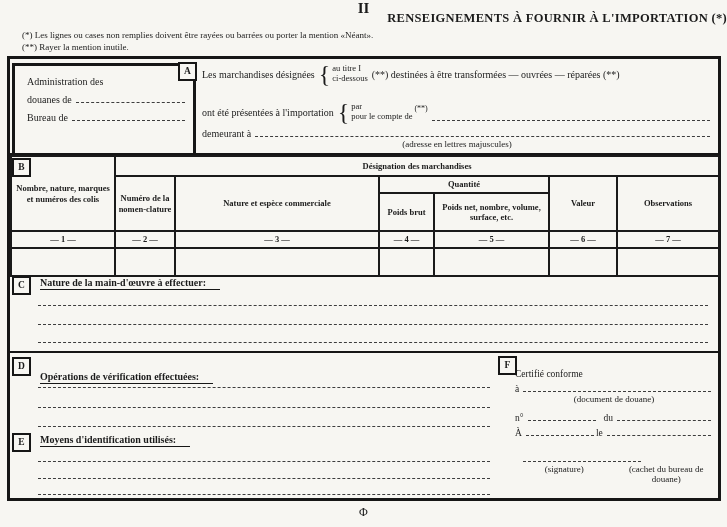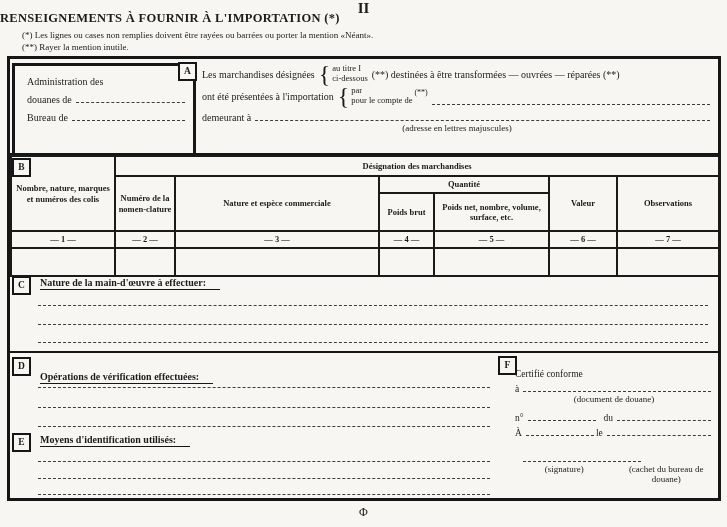--- a/index.html
+++ b/index.html
@@ -3,21 +3,21 @@
 <meta charset="utf-8">
 <style>
   html,body{margin:0;padding:0;background:#e8e6e0;}
   .page{
     position:relative;width:727px;height:527px;margin:0 auto;
     background:#f7f6f2;color:#1b1b1b;
     font-family:"Liberation Serif","DejaVu Serif",serif;
     font-size:10px;overflow:hidden;
   }
   .part-number{position:absolute;top:0;left:0;right:0;text-align:center;font-weight:700;font-size:15px;}
-  .doc-title{position:absolute;top:11px;left:0;right:0;text-align:left;font-weight:700;font-size:12.5px;letter-spacing:.3px;}
+  .doc-title{position:absolute;top:11px;left:0;right:0;text-align:right;font-weight:700;font-size:12.5px;letter-spacing:.3px;}
   .footnotes{position:absolute;top:30px;left:22px;right:10px;font-size:9px;line-height:1.3;}
   
   .form{position:absolute;left:7px;top:56px;width:708px;height:439px;border:3px solid #161616;}
   .band-top{position:absolute;left:0;top:0;width:100%;height:94px;border-bottom:2px solid #161616;}
   .band-c{position:absolute;left:0;top:213px;width:100%;height:79px;border-bottom:2px solid #161616;}
   .band-bottom{position:absolute;left:0;top:294px;width:100%;height:145px;}
   .label-box{
     position:absolute;width:15px;height:15px;border:2px solid #161616;background:#f7f6f2;
     font-weight:700;font-size:9.5px;line-height:15px;text-align:center;z-index:4;
   }
@@ -26,21 +26,21 @@
   .admin-row{display:flex;align-items:baseline;margin-top:7px;white-space:nowrap;}
   .admin-row:first-child{margin-top:2px;}
   
   .dots{flex:1;height:1px;border-bottom:1px dashed #3d3d3d;align-self:flex-end;margin:0 2px 2px 4px;min-width:10px;}
   .dots.abs{position:absolute;margin:0;}
   
   .a-content{position:absolute;left:192px;top:4px;right:6px;font-size:10px;}
   .a-row{display:flex;align-items:center;}
   .brace{font-size:24px;font-weight:400;line-height:22px;margin:0 2px 0 4px;}
   .stack{display:inline-flex;flex-direction:column;font-size:8.5px;line-height:1.15;}
-  .a-row2{margin-top:0;}
+  .a-row2{margin-top:16px;}
   .a-ref{font-size:8px;vertical-align:super;position:relative;top:-4px;margin-left:2px;}
   .a-caption{font-size:9px;text-align:center;}
   .cap-name{margin:0 30px 0 auto;width:300px;}
   .cap-addr{margin:0 auto;width:300px;}
   .a-row3{margin-top:5px;}
   
   table.goods{position:absolute;left:0;top:96px;width:708px;border-collapse:collapse;table-layout:fixed;font-size:8.5px;}
   table.goods td{border:2px solid #1a1a1a;text-align:center;vertical-align:middle;padding:1px 2px;font-weight:700;line-height:1.2;}
   table.goods tr.empty td{border-top:2px solid #1a1a1a;height:24px;}
   

